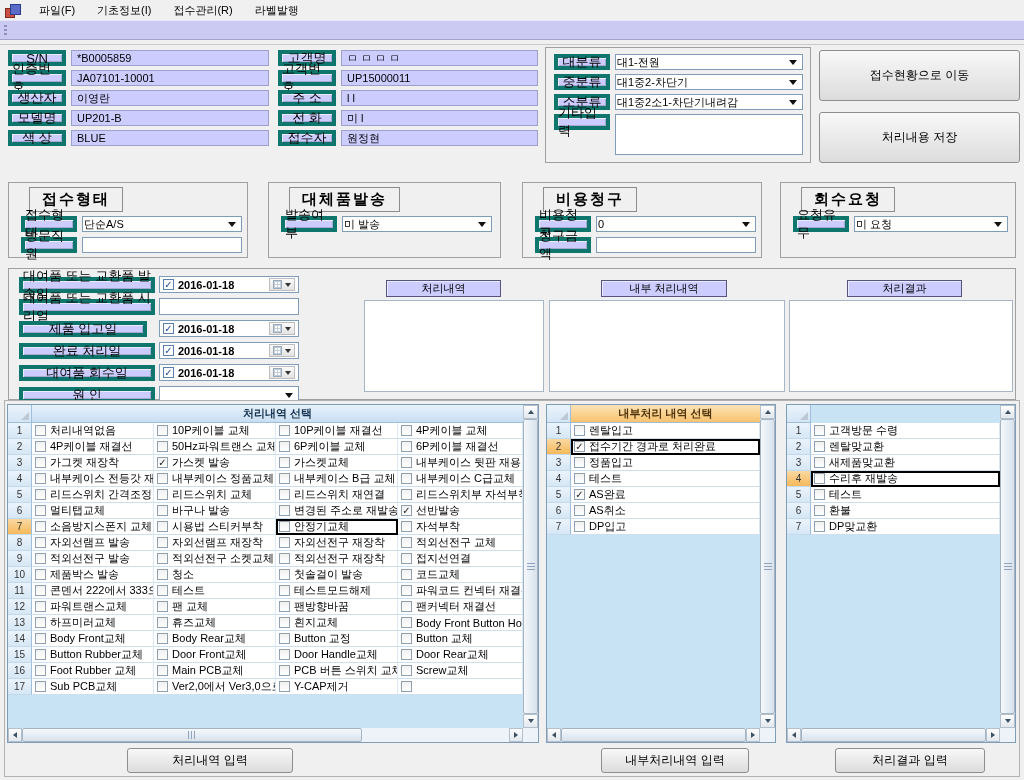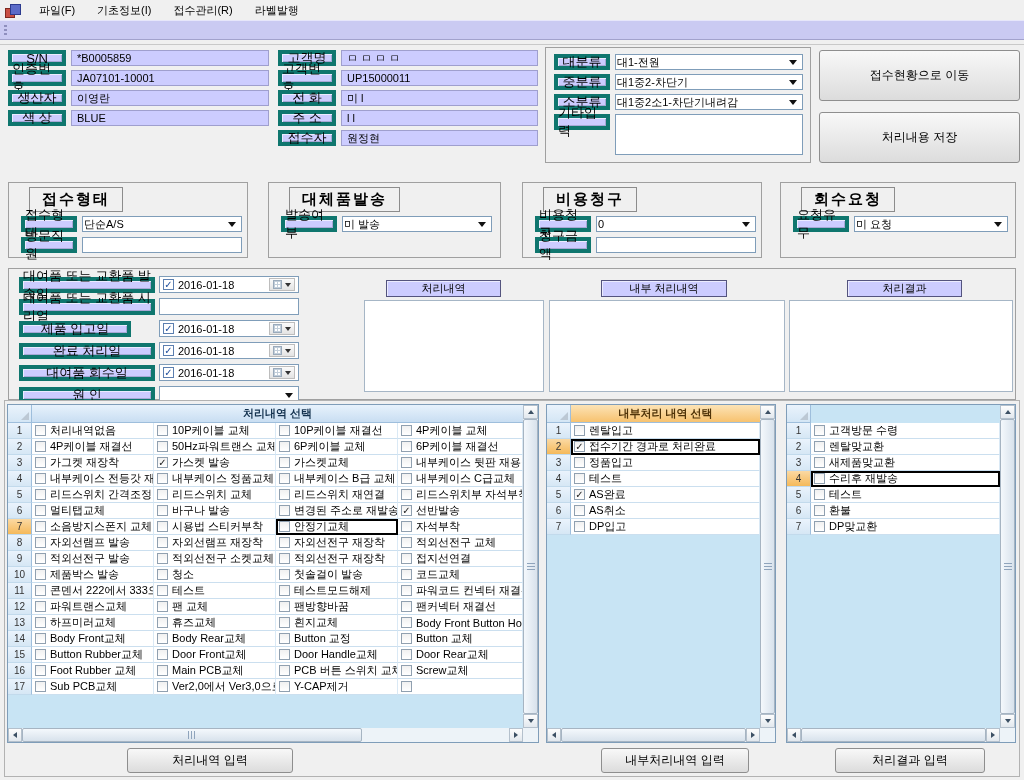--- a/index.html
+++ b/index.html
@@ -26,21 +26,21 @@
   .selval{overflow:hidden;white-space:nowrap;padding-right:12px}
   .darr{position:absolute;right:5px;top:50%;margin-top:-2px;width:0;height:0;border-left:4px solid transparent;border-right:4px solid transparent;border-top:5px solid #111}
   .tarea{background:#FFF;border:1px solid #7F9DB9}
   .panel{position:absolute;border:1px solid #A0A0A0;background:#F0F0F0}
   .btn{background:linear-gradient(180deg,#F8F8F8,#DCDCDC);border:1px solid #8E8E8E;border-radius:3px;display:flex;align-items:center;justify-content:center;font-size:12px;cursor:default}
   .gtitlebox{position:absolute;top:4px;border:1px solid #8C8C8C;background:#F0F0F0;padding:2px 12px;font-size:15px;font-weight:bold;letter-spacing:2px}
 
   
   .datebox{background:#FFF;border:1px solid #7F9DB9;display:flex;align-items:center;gap:4px;padding:0 3px;position:absolute;height:17px}
   .dcb{width:11px;height:11px;border:1px solid #5C7FB0;background:#FFF;flex:none;font-size:10px;line-height:10px;text-align:center;color:#1F4E9C;font-weight:bold}
-  .dval{font-weight:normal}
+  .dval{font-weight:bold}
   .dpick{margin-left:auto;display:flex;align-items:center;gap:3px;background:linear-gradient(180deg,#FBFBFB,#E3E3E3);border:1px solid #BDBDBD;height:13px;padding:0 3px}
   .calicon{width:9px;height:9px;border:1px solid #9AAABB;background-image:linear-gradient(#C2CEDA 1px,transparent 1px),linear-gradient(90deg,#C2CEDA 1px,transparent 1px);background-size:3px 3px;background-color:#FFF}
   .dpick .darr2{width:0;height:0;border-left:3px solid transparent;border-right:3px solid transparent;border-top:4px solid #333}
 
   
   .sumheader{position:absolute;height:17px;background:#CCCCFF;border:1px solid #54547E;box-shadow:inset 1px 1px 0 #EBEBFF;display:flex;align-items:center;justify-content:center}
   .sumarea{position:absolute;background:#FFF;border:1px solid #A6B6C6}
 
   
   .gridspanel{position:absolute;left:4px;top:400px;width:1016px;height:377px;border:1px solid #B2B2B2;background:#F0F0F0}
@@ -102,41 +102,45 @@
     </div>
   <div class="frow">
       <div class="flabel" style="width:58px">인증번호</div>
       <div class="ffield" style="width:198px">JA07101-10001</div>
     </div>
   <div class="frow">
       <div class="flabel" style="width:58px">생산자</div>
       <div class="ffield" style="width:198px">이영란</div>
     </div>
   <div class="frow">
+      <div class="flabel" style="width:58px">모델명</div>
+      <div class="ffield" style="width:198px">UP201-B</div>
+    </div>
+  <div class="frow">
       <div class="flabel" style="width:58px">색 상</div>
       <div class="ffield" style="width:198px">BLUE</div>
     </div>
 </div>
 
 <div class="vform" style="left:278px;top:50px">
   <div class="frow">
       <div class="flabel" style="width:58px">고객명</div>
       <div class="ffield" style="width:197px">ㅁ ㅁ ㅁ ㅁ</div>
     </div>
   <div class="frow">
       <div class="flabel" style="width:58px">고객번호</div>
       <div class="ffield" style="width:197px">UP15000011</div>
     </div>
   <div class="frow">
+      <div class="flabel" style="width:58px">주 소</div>
+      <div class="ffield" style="width:197px">l l</div>
+    </div>
+  <div class="frow">
       <div class="flabel" style="width:58px">전 화</div>
       <div class="ffield" style="width:197px">미 l</div>
-    </div>
-  <div class="frow">
-      <div class="flabel" style="width:58px">주 소</div>
-      <div class="ffield" style="width:197px">l l</div>
     </div>
   <div class="frow">
       <div class="flabel" style="width:58px">접수자</div>
       <div class="ffield" style="width:197px">원정현</div>
     </div>
 </div>
 
 <div class="panel" style="left:545px;top:47px;width:266px;height:116px;padding:6px 0 0 8px">
   <div class="vform" style="position:static;display:flex;flex-direction:column;gap:4px">
     <div class="frow">
@@ -230,21 +234,21 @@
       <span class="dval">2016-01-18</span>
       <span class="dpick">
         <span class="calicon"></span>
         <span class="darr2"></span>
       </span>
     </div>
 
   <div class="flabel" style="position:absolute;left:10px;top:30px;width:136px;height:16px">대여품 또는 교환품 시리얼</div>
   <div class="tfield" style="position:absolute;left:150px;top:29px;width:140px;height:17px"></div>
 
-  <div class="flabel" style="position:absolute;left:10px;top:52px;width:112px;height:16px">제품 입고일</div>
+  <div class="flabel" style="position:absolute;left:10px;top:52px;width:128px;height:16px">제품 입고일</div>
   <div class="datebox" style="left:150px;top:51px;width:140px">
       <span class="dcb">✓</span>
       <span class="dval">2016-01-18</span>
       <span class="dpick">
         <span class="calicon"></span>
         <span class="darr2"></span>
       </span>
     </div>
 
   <div class="flabel" style="position:absolute;left:10px;top:74px;width:136px;height:16px">완료 처리일</div>

